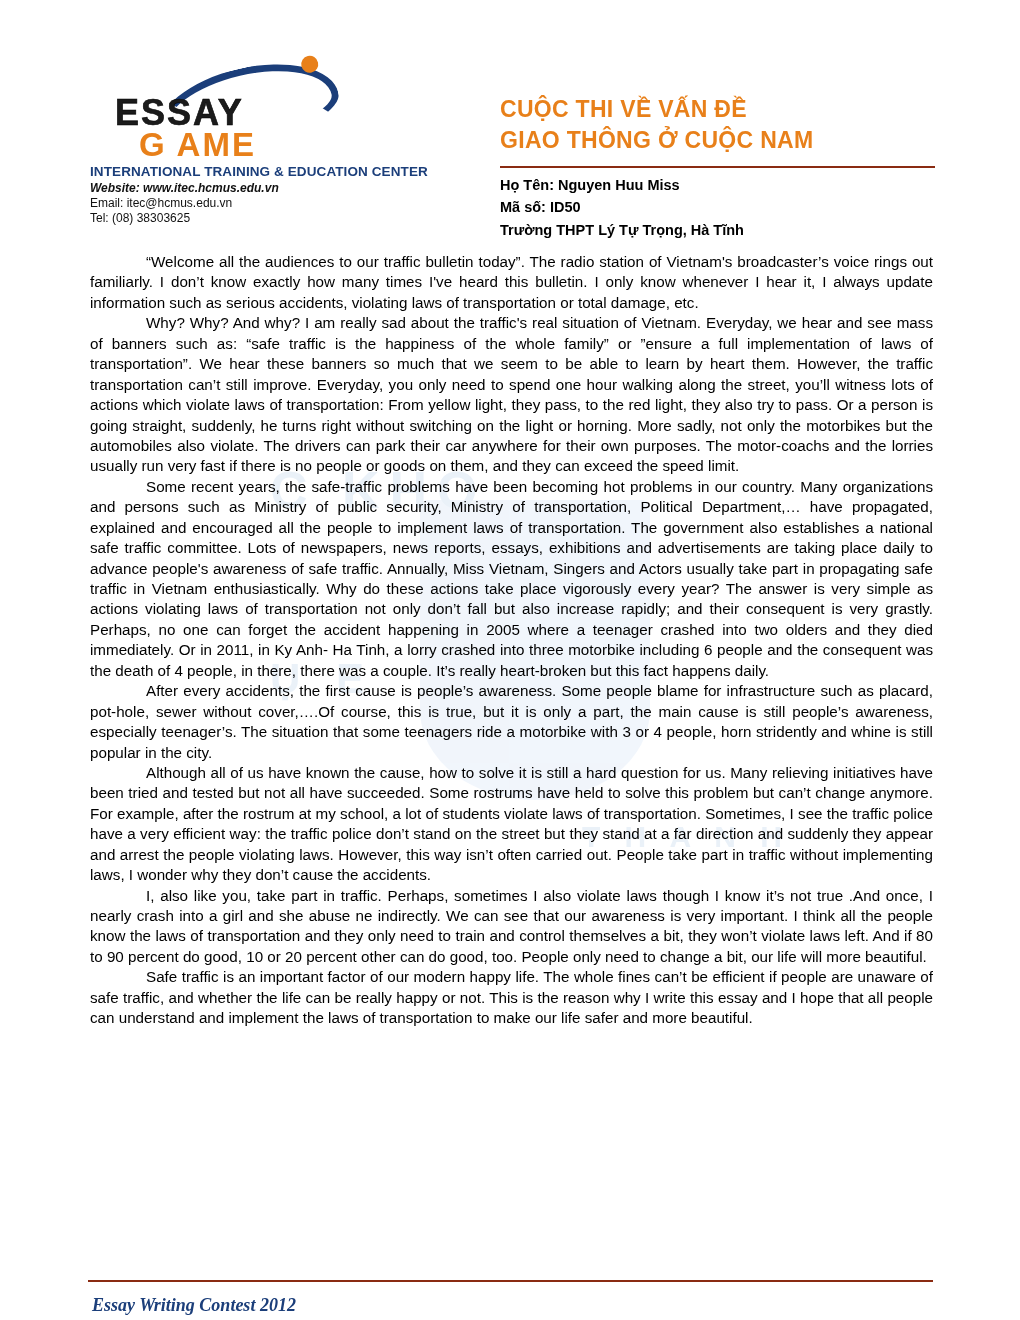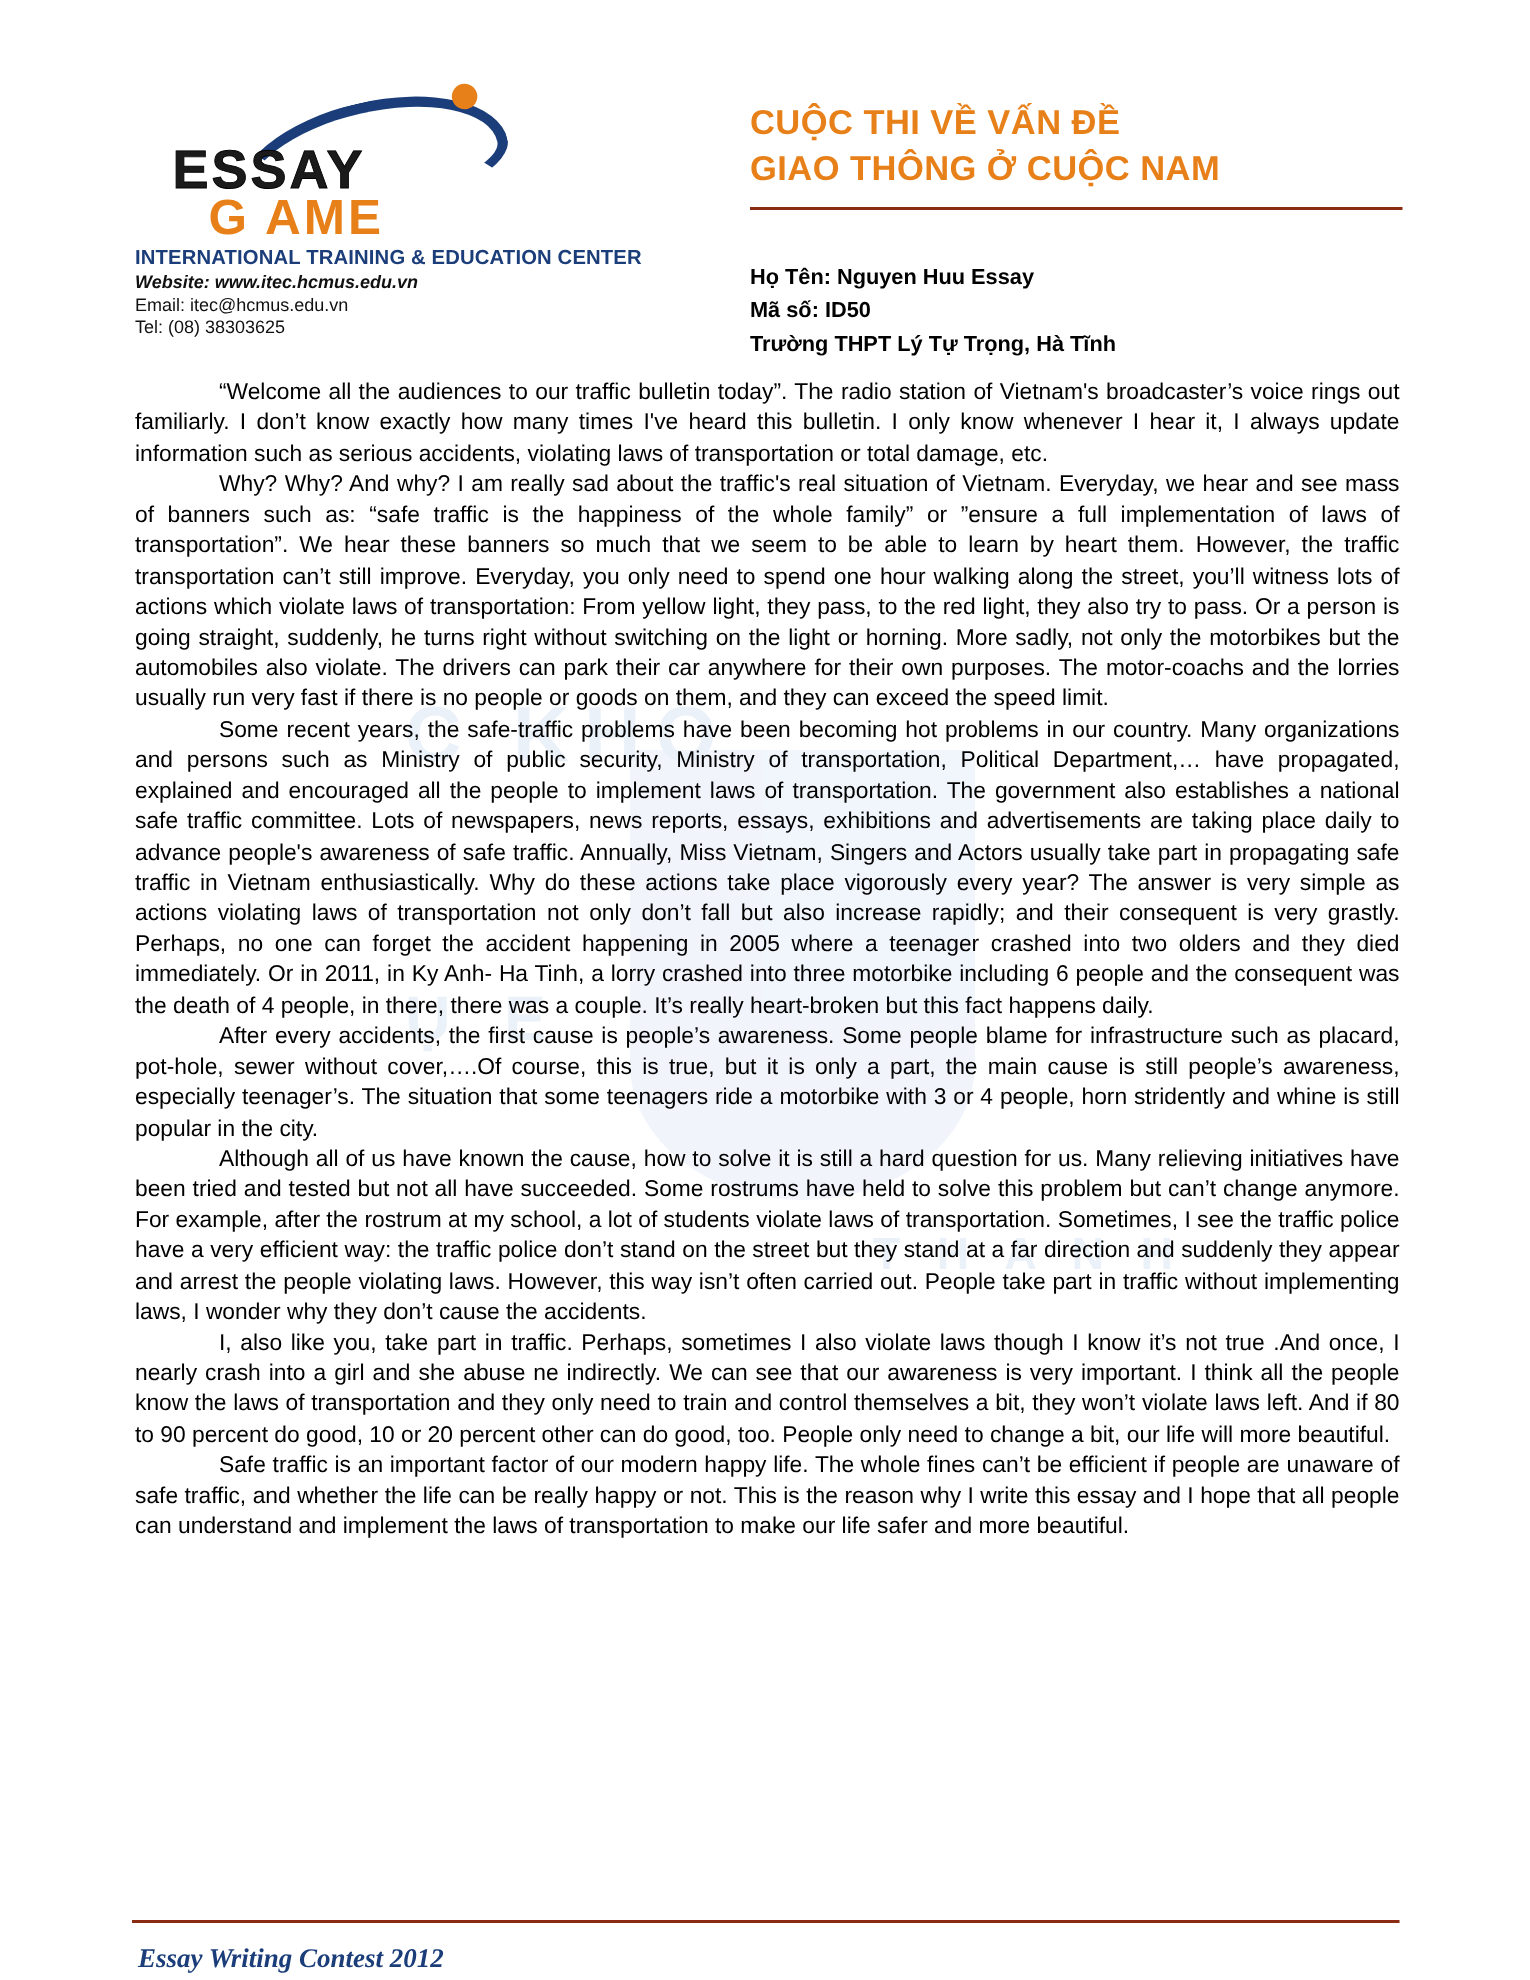--- a/index.html
+++ b/index.html
@@ -101,21 +101,21 @@
   }
   .email-line, .tel-line {
     font-size: 12px;
     color: #111;
     margin-top: 1px;
   }
 
   .title-block {
     position: absolute;
     left: 410px;
-    top: 0;
+    top: 28px;
     width: 440px;
   }
   .contest-title {
     color: #e8801a;
     font-weight: bold;
     font-size: 23px;
     line-height: 1.35;
     letter-spacing: 0.3px;
   }
   .title-rule {
@@ -241,21 +241,21 @@
       <div class="tel-line">Tel: (08) 38303625</div>
     </div>
 
     <div class="title-block">
       <div class="contest-title">CUỘC THI VỀ VẤN ĐỀ</div>
       <div class="contest-title">GIAO THÔNG Ở CUỘC NAM</div>
       <div class="title-rule"></div>
     </div>
 
     <div class="meta-block">
-      <div>Họ Tên: Nguyen Huu Essay</div>
+      <div>Họ Tên: Nguyen Huu Miss</div>
       <div>Mã số: ID50</div>
       <div>Trường THPT Lý Tự Trọng, Hà Tĩnh</div>
     </div>
   </div>
 
   <div class="watermark">
     <div class="wm-shield"></div>
     <div class="wm-text">C KHO</div>
     <div class="wm-text2">Ụ E</div>
     <div class="wm-text3">T H A N H</div>

